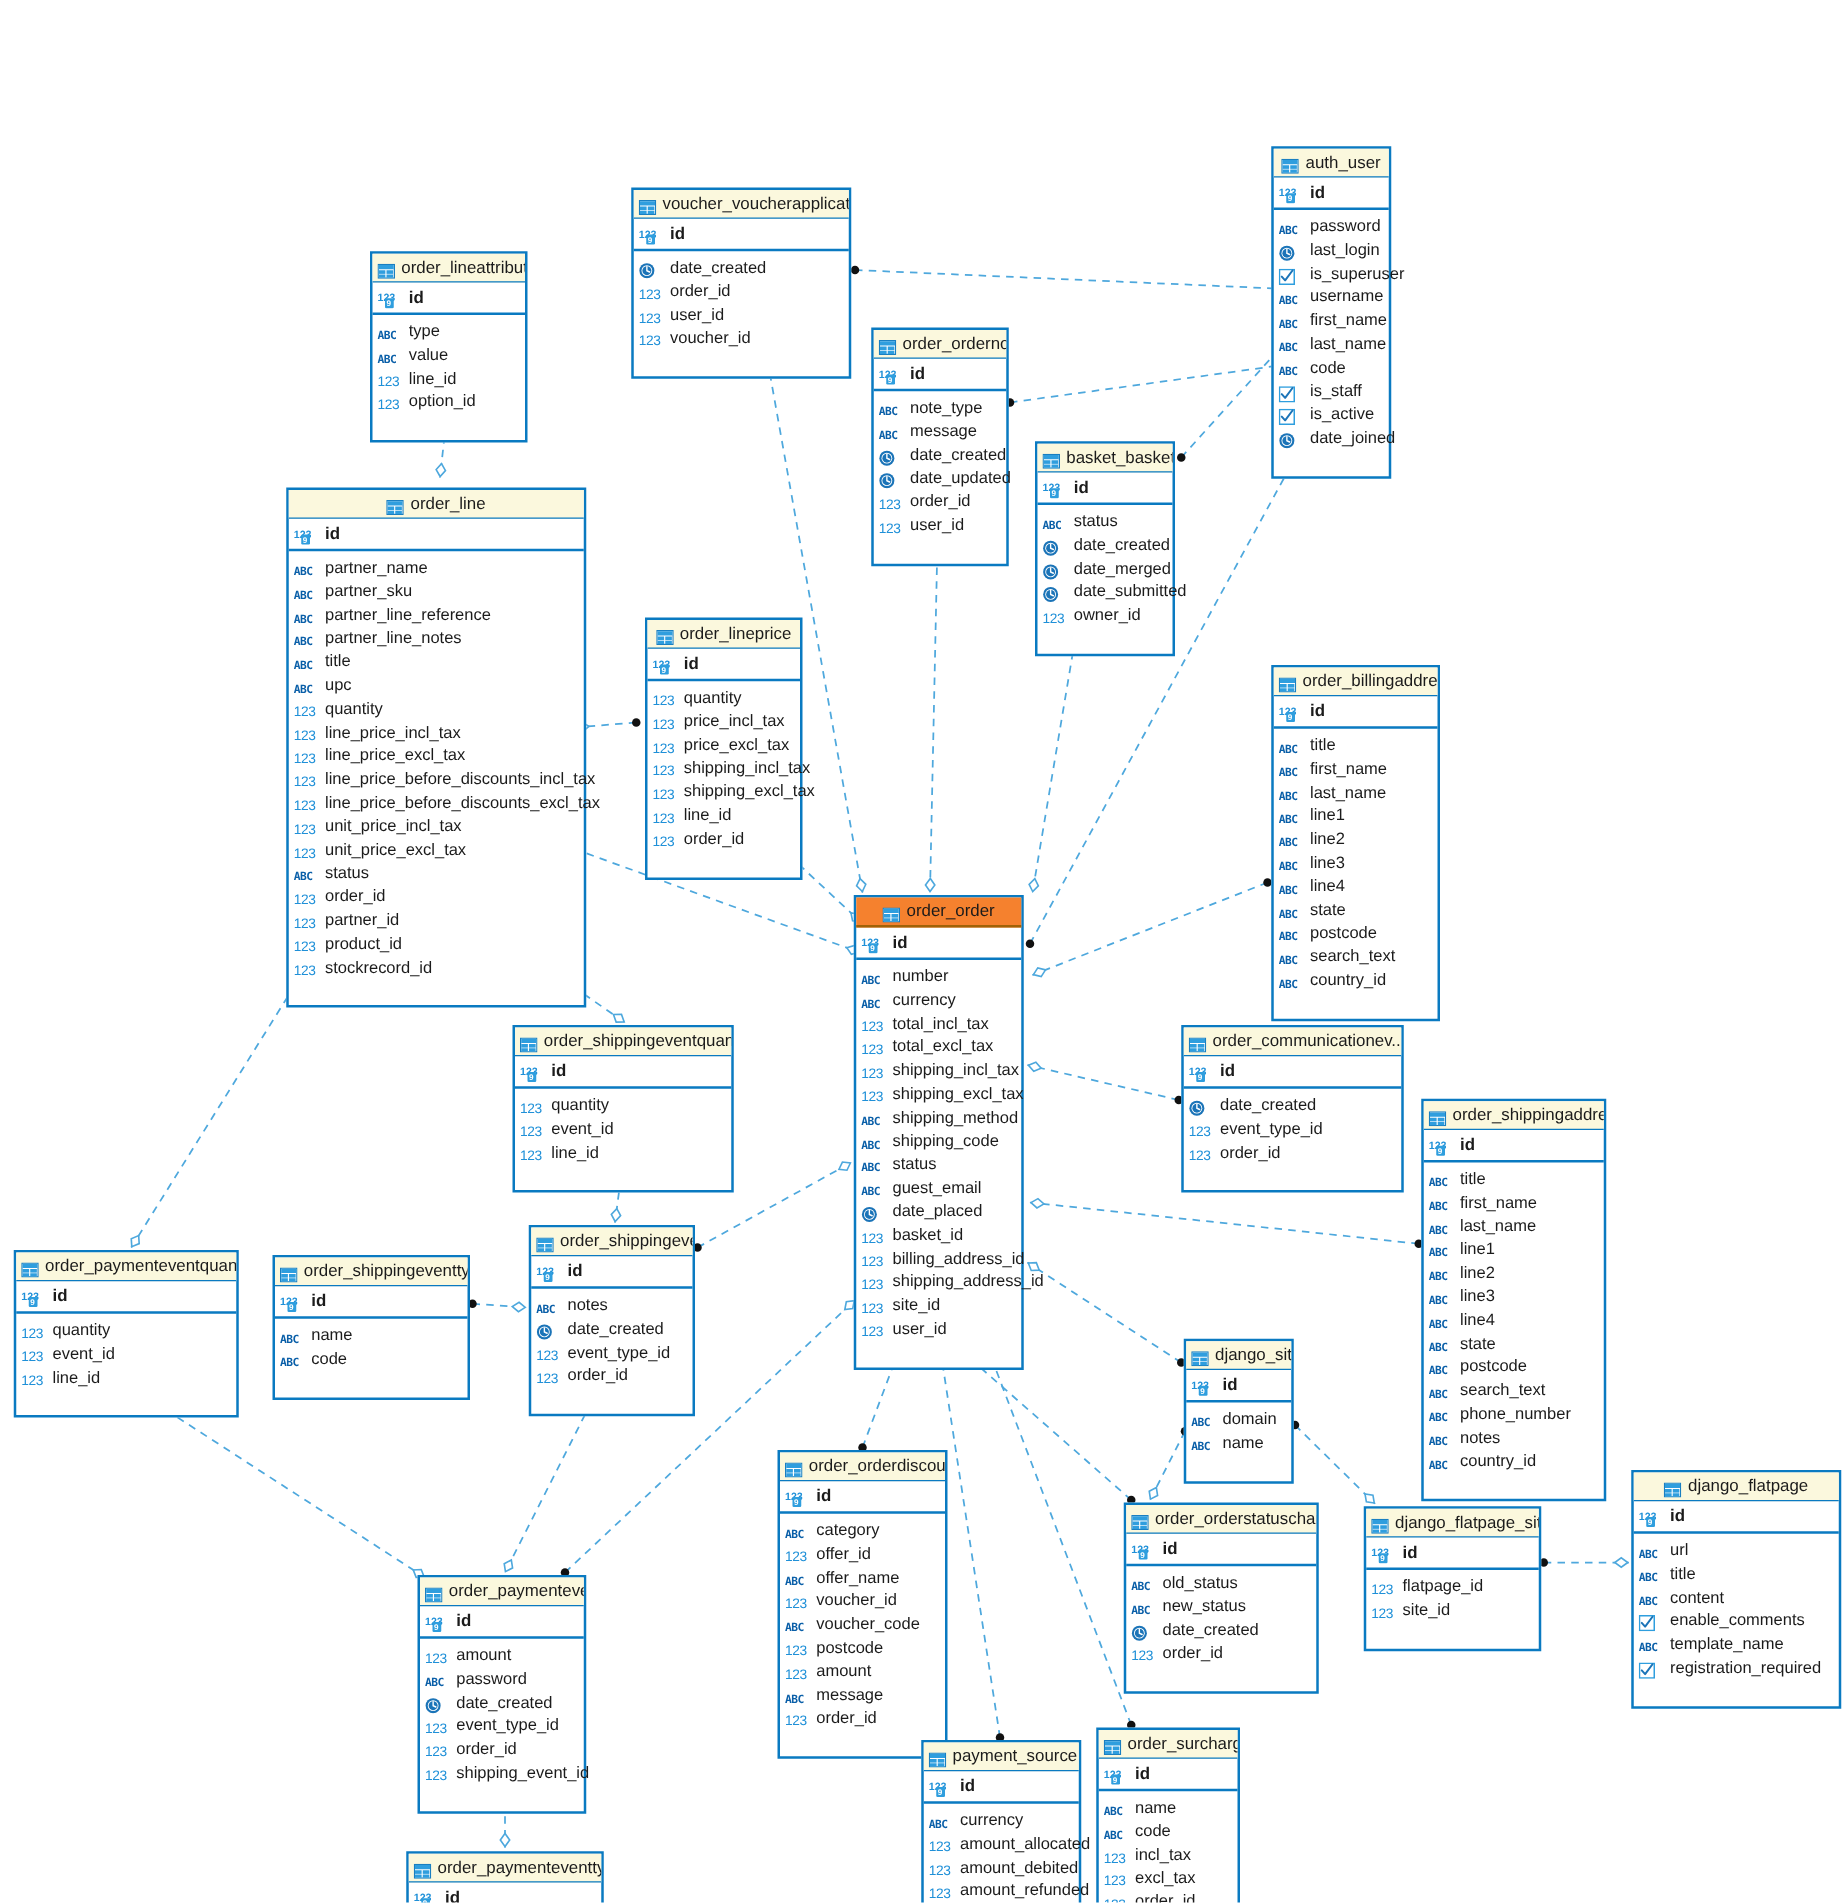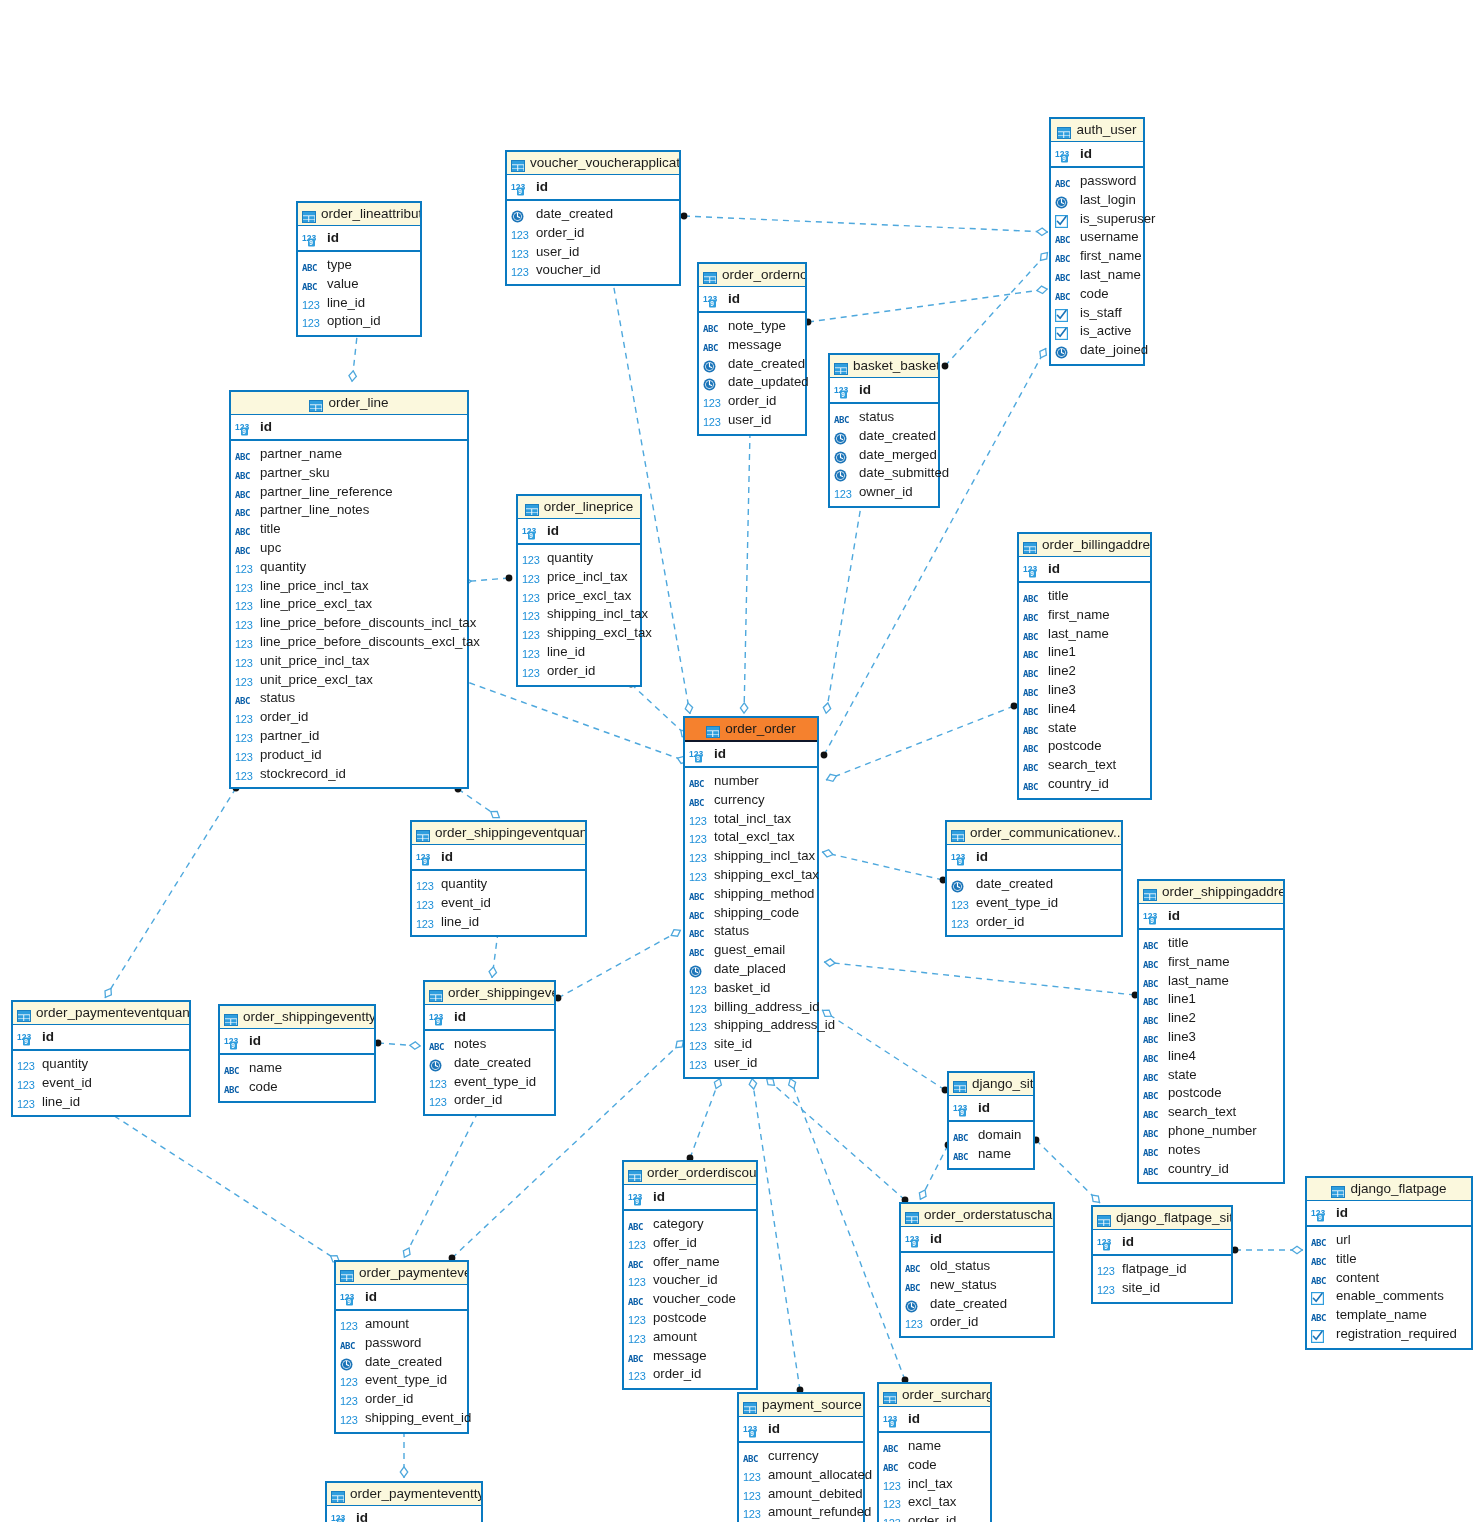--- a/index.html
+++ b/index.html
@@ -10,21 +10,21 @@
   #canvas{position:absolute;left:0;top:0;width:1477px;height:1522px;}
   #links{position:absolute;left:0;top:0;width:1477px;height:1522px;pointer-events:none;}
 
   .entity{
     position:absolute;
     background:#ffffff;
     border:2px solid #0a7ac1;
     box-sizing:border-box;
     z-index:5;
   }
-  .entity.highlight > .ent-header{background:#f5812e;color:#1a1a1a;border-bottom:2px solid #0f172a;}
+  .entity.highlight > .ent-header{background:#f5812e;color:#1a1a1a;border-bottom:2px solid #a16207;}
   .ent-header{
     background:#fbf8dd;
     border-bottom:1px solid #0a7ac1;
     height:22px;line-height:22px;
     text-align:center;
     font-size:13.5px;
     color:#1b1b1b;
     white-space:nowrap;
     overflow:hidden;
     padding:0 4px;
@@ -34,21 +34,21 @@
   }
   .pk-row{
     height:24px;line-height:24px;
     border-bottom:2px solid #0a7ac1;
     padding-left:4px;
     font-size:13.5px;
     white-space:nowrap;
     color:#1b1b1b;
     font-weight:bold;
   }
-  .fields{padding:4px 0 4px 0;}
+  .fields{padding:4px 0 21px 0;}
   .field{
     height:18.8px;line-height:18.8px;
     padding-left:4px;
     font-size:13.2px;
     white-space:nowrap;
     color:#1b1b1b;
   }
   .ftype{
     display:inline-block;
     width:22px;
@@ -222,21 +222,21 @@
         <circle cx="800" cy="1390" r="3.4" fill="#111111"></circle>
         <polygon points="752.1216457474031,1078.7906973581205 756.6128067415275,1083.3609280880569 753.7030404636441,1089.0697630136867 749.2118794695198,1084.4995322837503" fill="#ffffff" stroke="#4ea8dd" stroke-width="1.3"></polygon>
       </g>
       <g>
         <line x1="905" y1="1380" x2="790" y2="1078" stroke="#4ea8dd" stroke-width="1.4" stroke-dasharray="6,5" fill="none"></line>
         <circle cx="905" cy="1380" r="3.4" fill="#111111"></circle>
         <polygon points="790.284693313879,1078.7476293981865 795.6341054376046,1082.2748557774448 793.9857063943052,1088.4668115746101 788.6362942705796,1084.9395851953518" fill="#ffffff" stroke="#4ea8dd" stroke-width="1.3"></polygon>
       </g>
     </svg>
   <div id="entities">
-      <div class="entity" style="left: 1049px; top: 117px; width: 96px;">
+      <div class="entity" style="left: 1017px; top: 117px; width: 96px;">
         <div class="ent-header"><span class="tbl-ico"><svg class="ico" width="14" height="12" viewBox="0 0 14 12">
               <rect x="0.5" y="0.5" width="13" height="11" fill="#ffffff" stroke="#1a7fc1"></rect>
               <rect x="1" y="1" width="12" height="3.4" fill="#2f9ede"></rect>
               <rect x="1" y="5.2" width="5.3" height="2.9" fill="#2f9ede"></rect>
               <rect x="7.2" y="5.2" width="5.3" height="2.9" fill="#2f9ede"></rect>
               <rect x="1" y="8.6" width="5.3" height="2.6" fill="#2f9ede"></rect>
               <rect x="7.2" y="8.6" width="5.3" height="2.6" fill="#2f9ede"></rect>
             </svg></span><span>auth_user</span></div>
         <div class="pk-row"><span class="ftype"><svg class="ico" width="21" height="14" viewBox="0 0 21 14">
               <text x="0" y="8" font-family="Liberation Sans, sans-serif" font-size="8.5" fill="#1f90d8">123</text>

